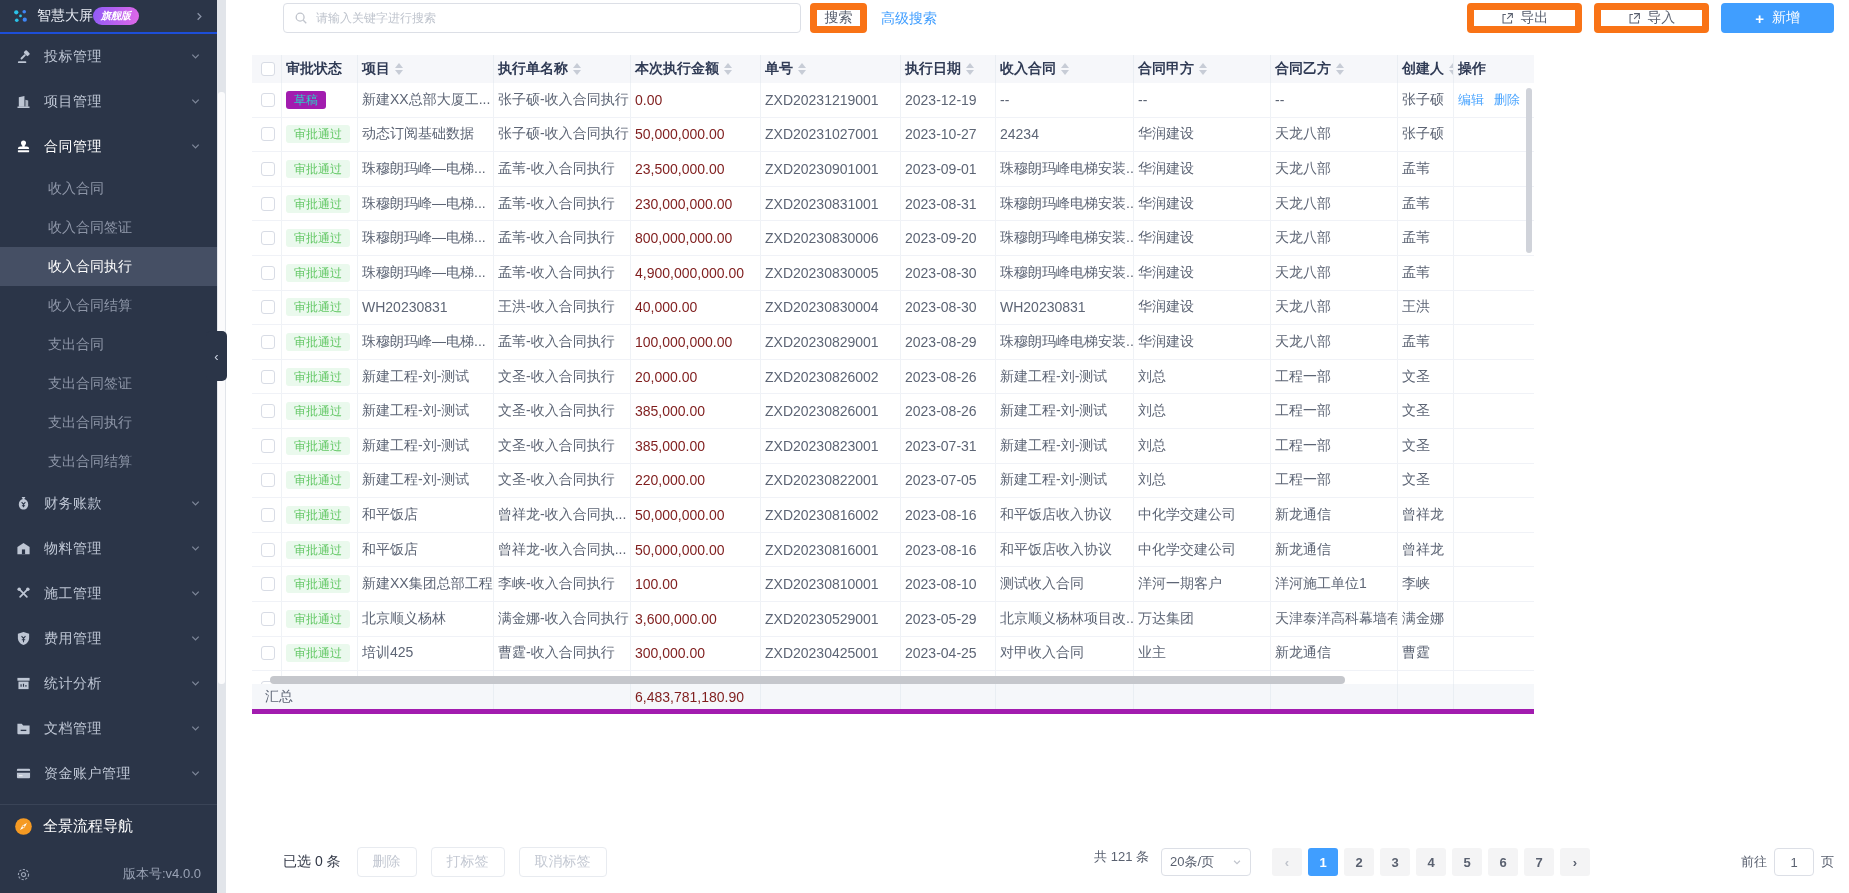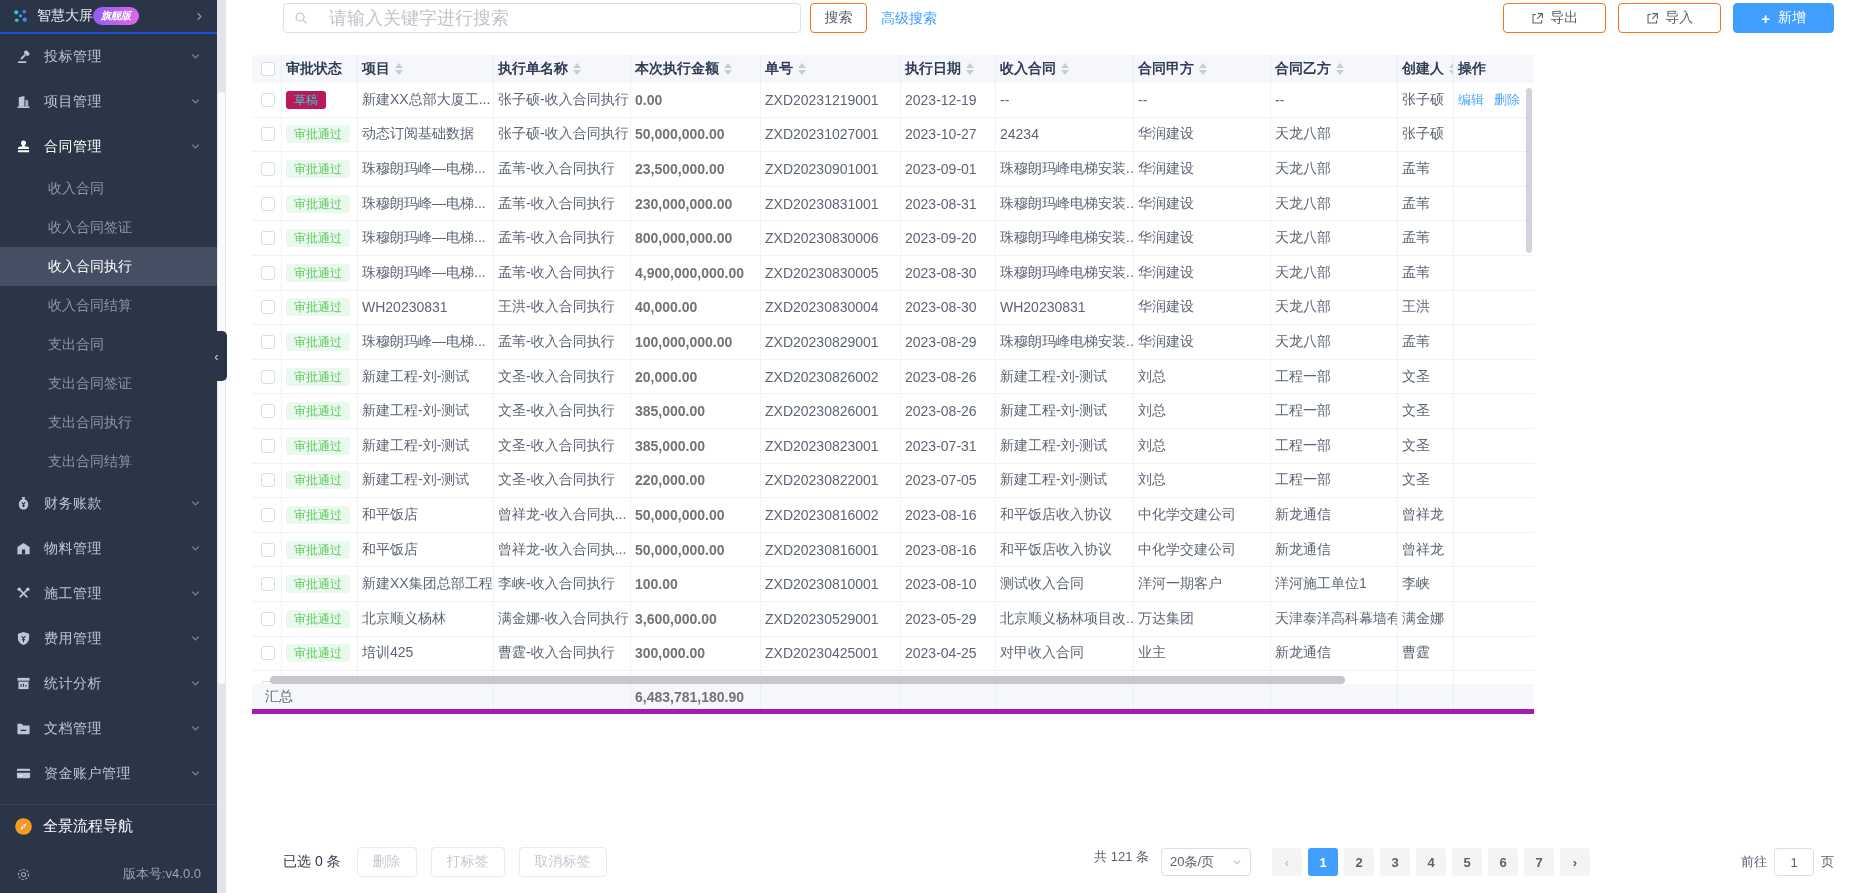--- a/index.html
+++ b/index.html
@@ -24,42 +24,42 @@
 .verrow .vtxt{margin-left:auto}
 .icon{display:inline-flex;flex:none}
 .icon svg{display:block}
 
 .side-strip{position:absolute;left:217px;top:0;width:9px;height:893px;background:#e2e5ea}
 .side-thumb{position:absolute;left:218px;top:92px;width:7px;height:592px;background:#fbfbfc;border-radius:3px}
 .collapse-tab{position:absolute;left:206px;top:331px;width:21px;height:50px;background:#2b3548;border-radius:5px;z-index:5;display:flex;align-items:center;justify-content:center;color:#cdd4e2;font-size:13px;cursor:pointer}
 
 .main{position:absolute;left:226px;top:0;width:1623px;height:893px;background:#fff}
 .search-box{position:absolute;left:57px;top:3px;width:518px;height:30px;border:1px solid #dcdfe6;border-radius:4px;display:flex;align-items:center;padding:0 10px;background:#fff}
-.search-box input{border:none;outline:none;flex:1;margin-left:21px;font-size:18px;color:#5d6575;font-family:inherit}
+.search-box input{border:none;outline:none;flex:1;margin-left:8px;font-size:12px;color:#5d6575;font-family:inherit}
 .search-box input::placeholder{color:#bfc4cd}
-.btn{display:inline-flex;align-items:center;justify-content:center;height:30px;border:1px solid #f97316;border-radius:4px;background:#fff;color:#5a6170;font-size:14px;cursor:pointer;font-family:inherit}
+.btn{display:inline-flex;align-items:center;justify-content:center;height:30px;border:7px solid #f97316;border-radius:4px;background:#fff;color:#5a6170;font-size:14px;cursor:pointer;font-family:inherit}
 .search-btn{position:absolute;left:584px;top:3px;width:57px}
 .adv-link{position:absolute;left:655px;top:10px;color:#409eff;font-size:14px;cursor:pointer}
 .right-btns{position:absolute;top:3px;right:15px;display:flex;gap:12px}
 .right-btns .btn{padding:0 27px;gap:6px}
 .btn.primary{background:#409eff;border-color:#409eff;color:#fff}
 .btn .plus{font-size:15px;font-weight:bold;margin-right:2px}
 
 .tbl{position:absolute;left:26px;top:55px;width:1282px}
 .thead{display:flex;align-items:center;height:28px;background:#f6f7fa;color:#303b55;font-weight:bold}
 .cell{height:100%;display:flex;align-items:center;padding:0 4px 0 4px;white-space:nowrap;overflow:hidden;border-right:1px solid rgba(220,226,236,.45)}
 .cell:last-child{border-right:none}
 .c0{width:30px;padding-left:9px}.c1{width:76px}.c2{width:136px}.c3{width:137px}.c4{width:130px}.c5{width:140px}.c6{width:95px}.c7{width:138px}.c8{width:137px}.c9{width:127px}.c10{width:56px}.c11{width:80px}
 .tbody{height:601px;overflow:hidden;position:relative}
 .trow{display:flex;align-items:center;height:34.6px;border-bottom:1px solid #f0f2f7;background:#fff;color:#5d6575}
 .cbx{width:14px;height:14px;border:1px solid #d8dce5;border-radius:3px;background:#fff;cursor:pointer}
 .badge{font-size:12px;padding:3px 8px;border-radius:3px;line-height:1}
-.badge.draft{color:#2bd1c5;background:#be185d}
+.badge.draft{color:#2bd1c5;background:#a21caf}
 .badge.approved{color:#61c763;background:#eaf9ed}
-.amt{color:#737373;font-weight:bold}
+.amt{color:#7f1d1d;font-weight:normal}
 .lnk{color:#4da6ff;cursor:pointer;margin-right:10px;font-size:13px}
 .tsum{display:flex;align-items:center;height:30px;background:#f5f7fa;border-bottom:5px solid #a21caf;color:#5d6575}
 .tsum .sumlab{width:106px;padding-left:13px}
 .hscroll{position:absolute;left:18px;top:621px;width:1075px;height:8px;background:#c5c7cc;border-radius:4px;z-index:4;cursor:pointer}
 .vscroll{position:absolute;right:2px;top:33px;width:6px;height:165px;background:#d0d3da;border-radius:3px;z-index:4;cursor:pointer}
 .caret{display:inline-flex;flex-direction:column;margin-left:5px}
 .caret i{display:block;width:0;height:0;border-left:4px solid transparent;border-right:4px solid transparent}
 .caret .up{border-bottom:5px solid #c7ccd6;margin-bottom:2px}
 .caret .dn{border-top:5px solid #c7ccd6}
 

